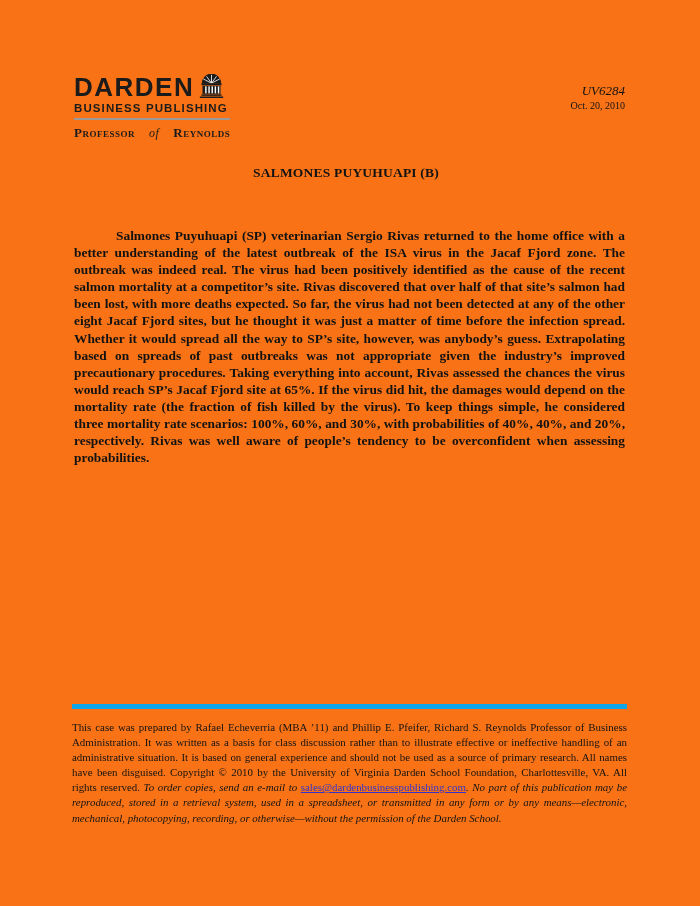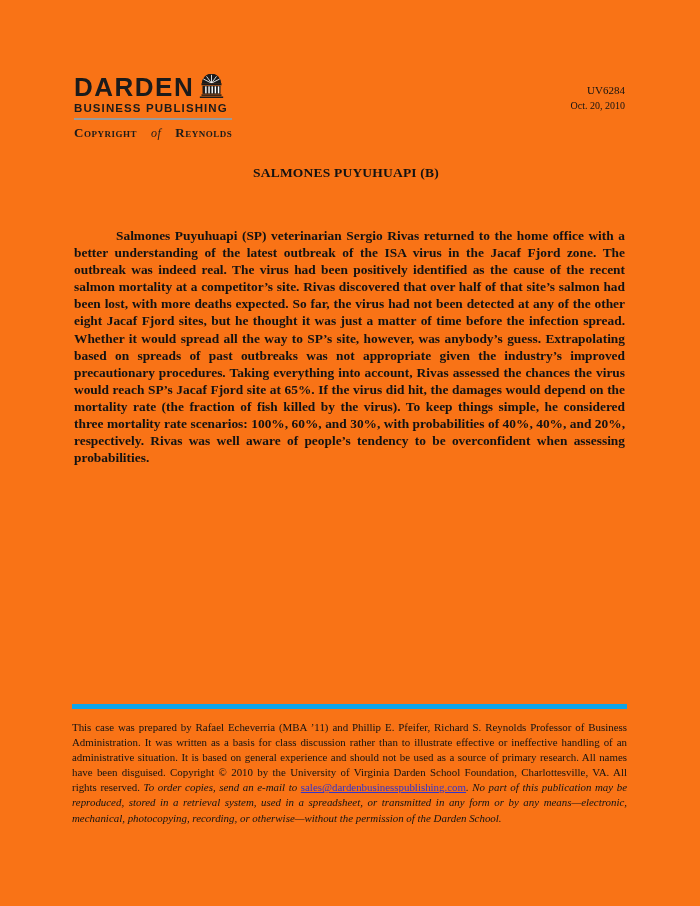--- a/index.html
+++ b/index.html
@@ -31,21 +31,21 @@
   }
   .logo-rule{height:2px;background:#9a9a9a;margin-top:4px;margin-bottom:5px;}
   .university-line{
     font-family:"Liberation Serif", serif;
     font-size:13px;color:#1b1b1b;letter-spacing:0.5px;
     white-space:nowrap;
   }
   .smallcaps{font-variant:small-caps;font-weight:bold;letter-spacing:0.5px;}
   .of-italic{font-style:italic;font-weight:normal;font-size:12px;margin:0 14px;}
   .docnum-block{text-align:right;padding-top:8px;}
-  .doc-number{font-size:11px;line-height:17px;}
+  .doc-number{font-size:13px;line-height:17px;font-style:italic;}
   .doc-date{font-size:10px;line-height:13px;text-align:right;}
   
   .case-title{
     position:absolute;top:165px;left:74px;right:82px;
     text-align:center;font-weight:bold;font-size:13.5px;
     letter-spacing:0.2px;
   }
   
   .body-paragraph{
     position:absolute;top:227px;left:74px;right:75px;
@@ -100,21 +100,21 @@
             </g>
 
             <rect x="3" y="24.4" width="24" height="1.8" fill="#1b1b1b"></rect>
             <rect x="1" y="27" width="28" height="1.8" fill="#1b1b1b"></rect>
           </svg>
         </span>
       </div>
       <div class="division">BUSINESS PUBLISHING</div>
       <div class="logo-rule"></div>
       <div class="university-line">
-        <span class="smallcaps">Copyright</span><span class="of-italic">of</span><span class="smallcaps">Reynolds</span>
+        <span class="smallcaps">Professor</span><span class="of-italic">of</span><span class="smallcaps">Reynolds</span>
       </div>
     </div>
 
     <div class="docnum-block">
       <div class="doc-number">UV6284</div>
       <div class="doc-date">Oct. 20, 2010</div>
     </div>
   </div>
 
   <div class="case-title">SALMONES PUYUHUAPI (B)</div>

